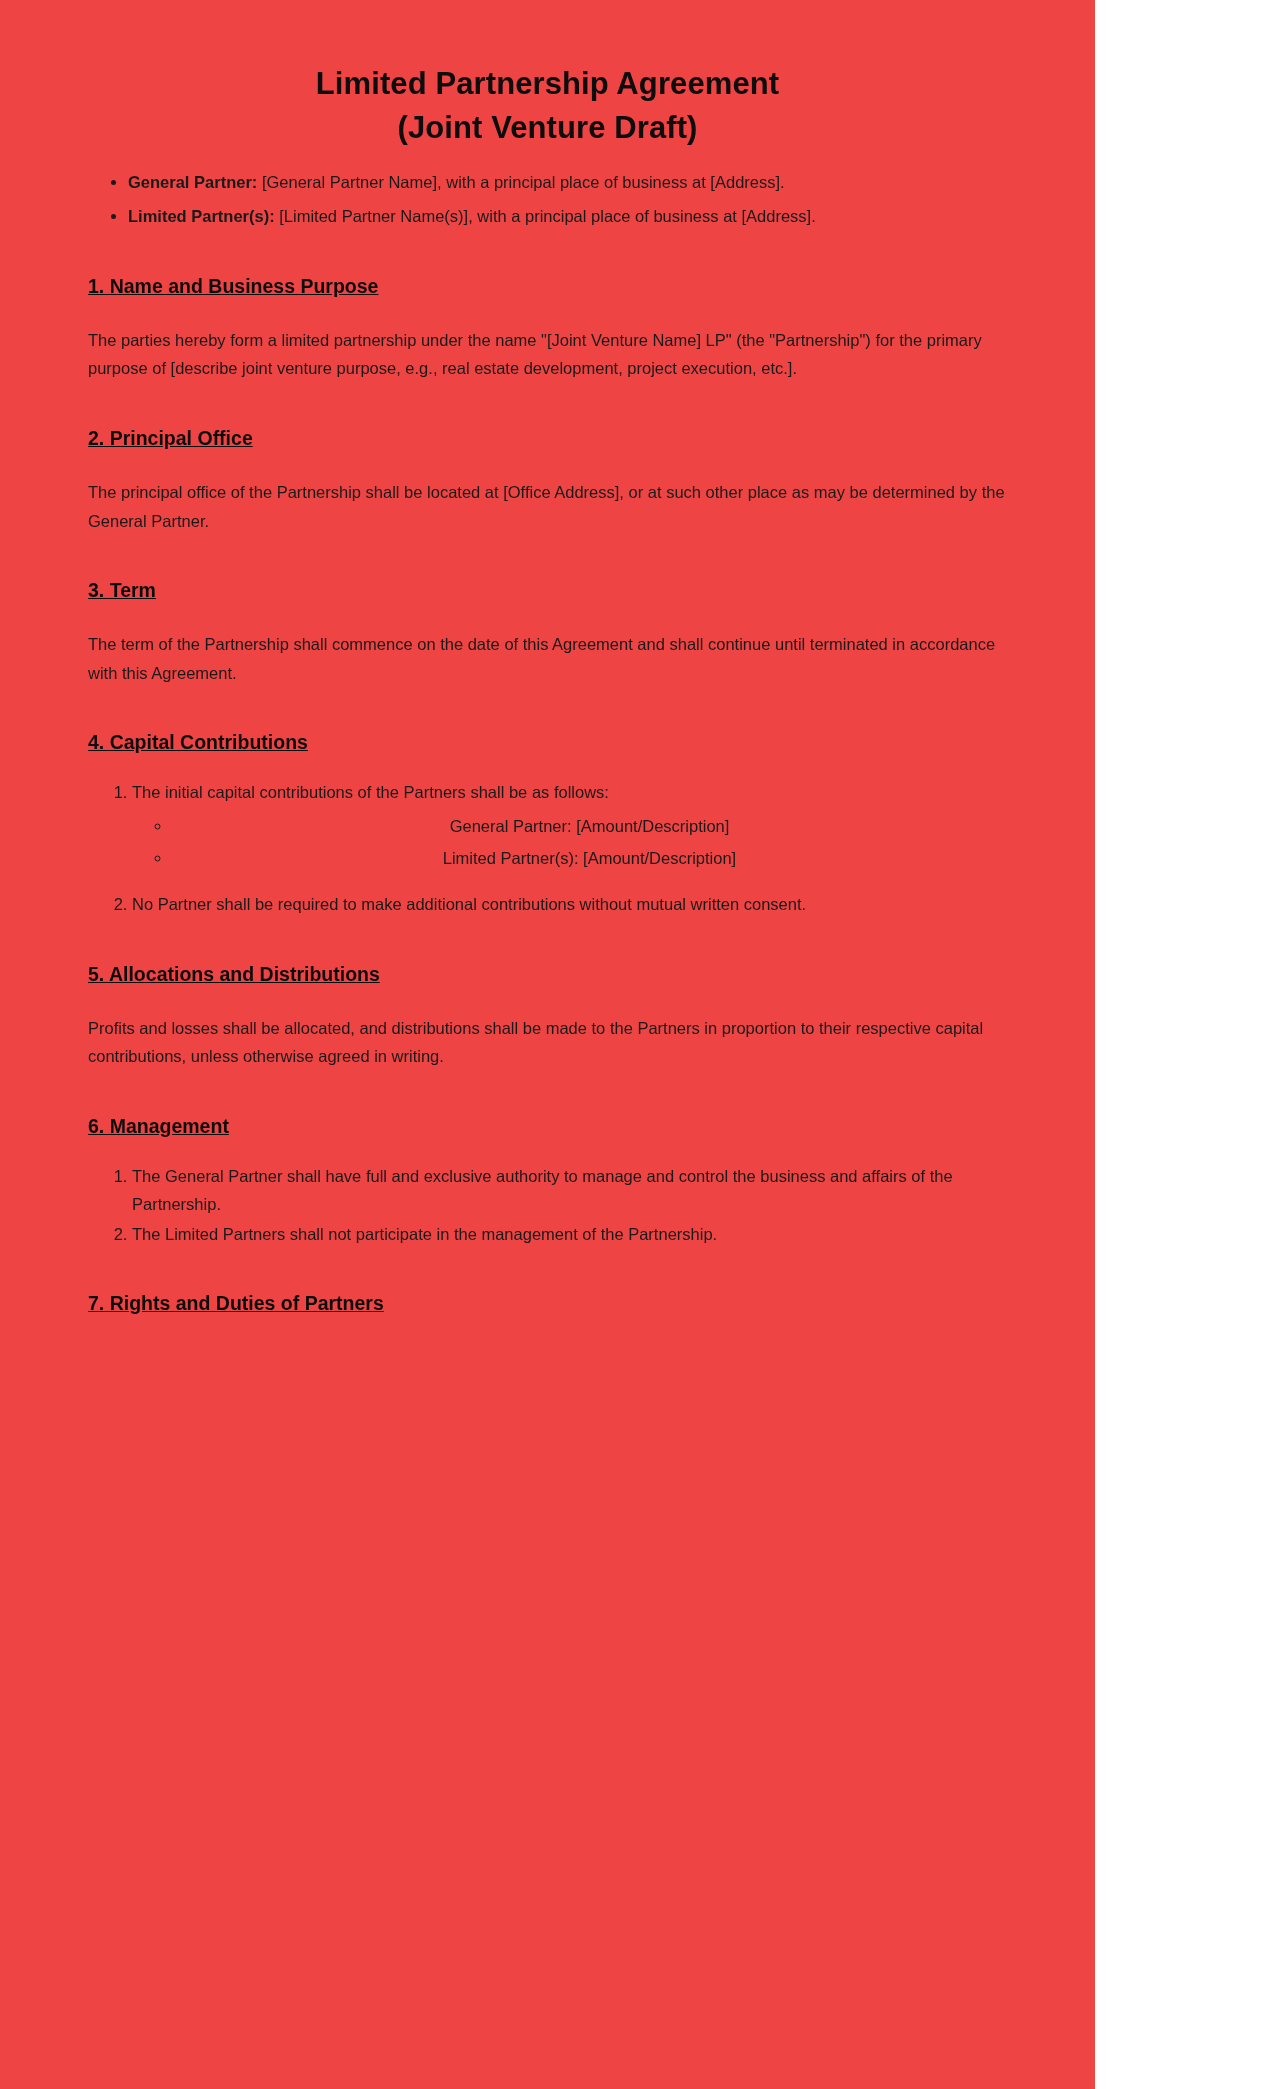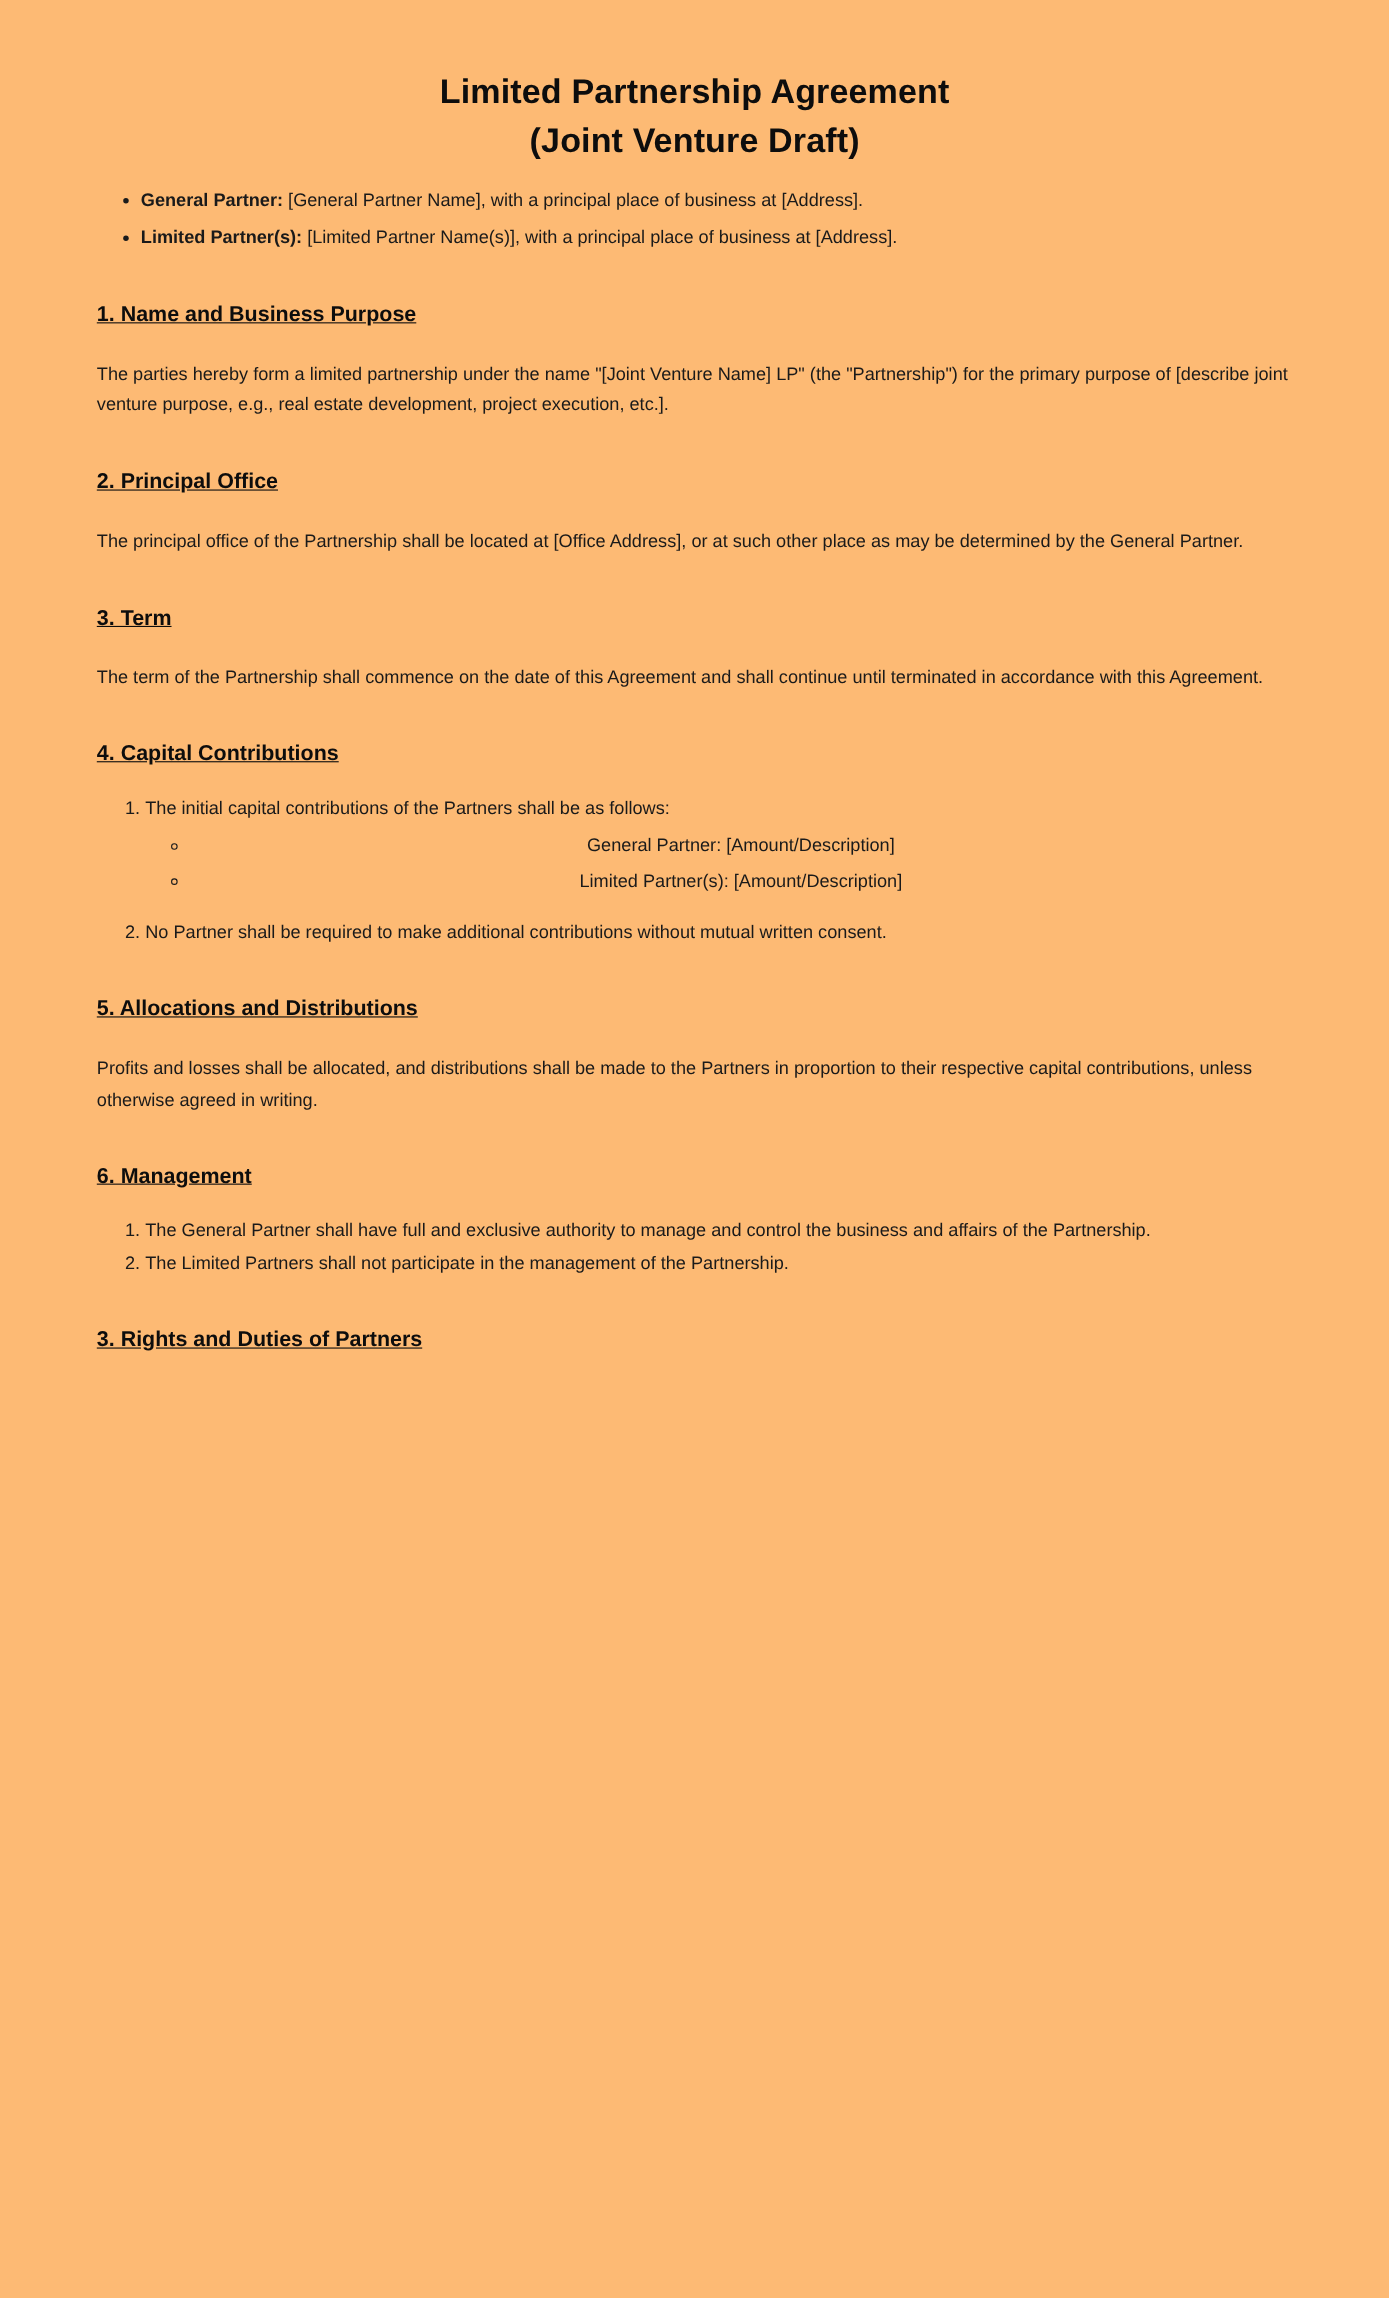--- a/index.html
+++ b/index.html
@@ -9,25 +9,25 @@
   }
   body {
     width: 1263px;
     min-height: 2089px;
     font-family: "Liberation Sans", sans-serif;
     color: #1a1a1a;
     -webkit-font-smoothing: antialiased;
   }
 
   .page {
-    width: 1263px;
+    width: 1095px;
     min-height: 2089px;
     box-sizing: border-box;
     padding: 62px 88px 40px 88px;
-    background: #fdba74;
+    background: #ef4444;
   }
 
   .doc-title {
     text-align: center;
     font-size: 31px;
     font-weight: bold;
     line-height: 1.42;
     letter-spacing: 0.1px;
     color: #0d0d0d;
     margin: 0;
@@ -163,16 +163,16 @@
 
   <div class="section-block">
     <h2 class="section-heading">6. Management</h2>
     <ol class="numbered-list tight">
       <li>The General Partner shall have full and exclusive authority to manage and control the business and affairs of the Partnership.</li>
       <li>The Limited Partners shall not participate in the management of the Partnership.</li>
     </ol>
   </div>
 
   <div class="section-block">
-    <h2 class="section-heading">3. Rights and Duties of Partners</h2>
+    <h2 class="section-heading">7. Rights and Duties of Partners</h2>
   </div>
 
 </div>
 
 </body></html>

